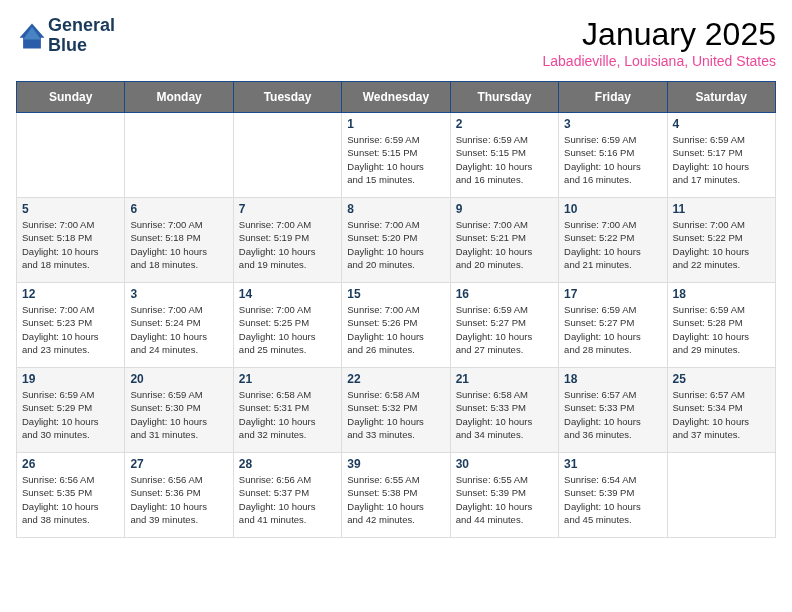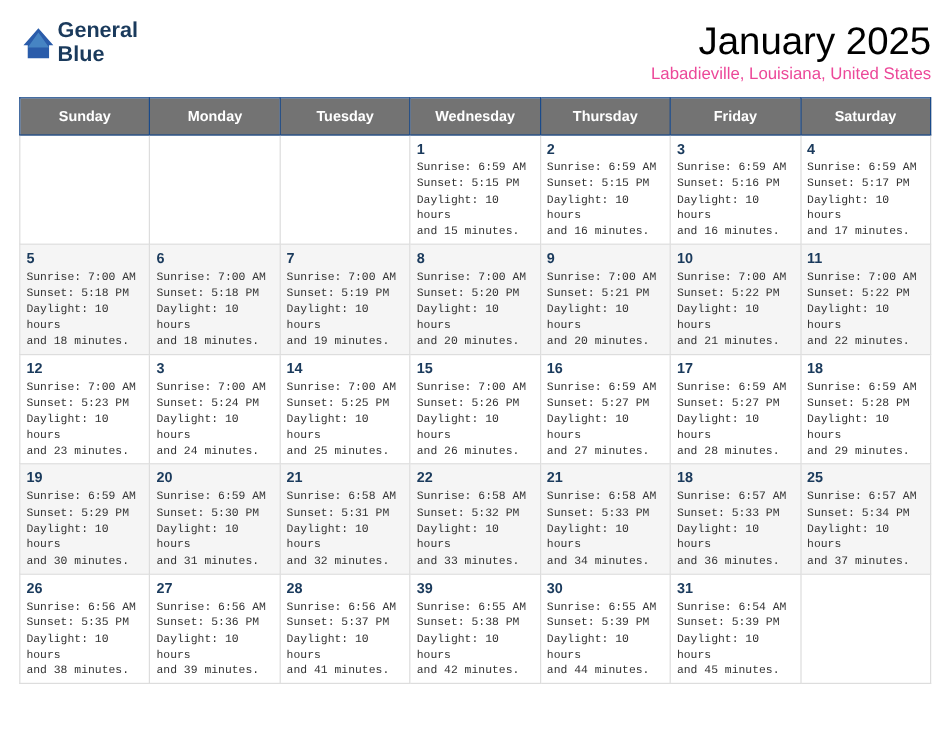--- a/index.html
+++ b/index.html
@@ -74,21 +74,20 @@
       font-size: 12px;
       font-weight: bold;
       color: #1a3a5c;
       display: block;
       margin-bottom: 2px;
     }
     .day-info {
       font-size: 9.5px;
       color: #333;
       line-height: 1.4;
-      font-family: Liberation Mono, monospace;
     }
     .empty-cell {
       background: #f9f9f9;
     }
   </style>
 </head>
 <body>
 
 <div class="header">
   <div class="logo">

